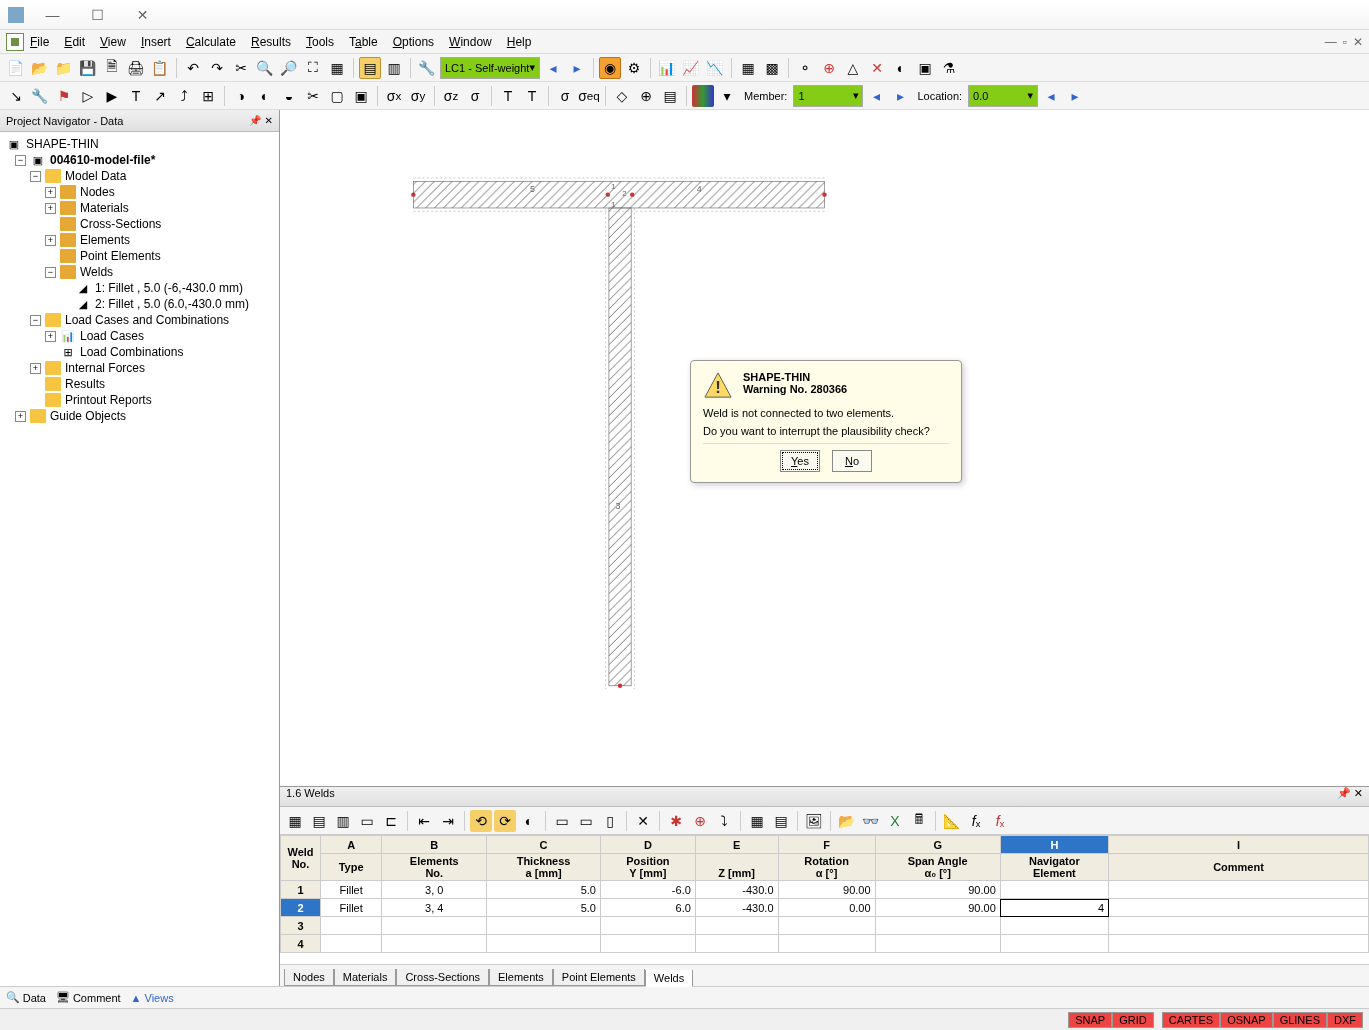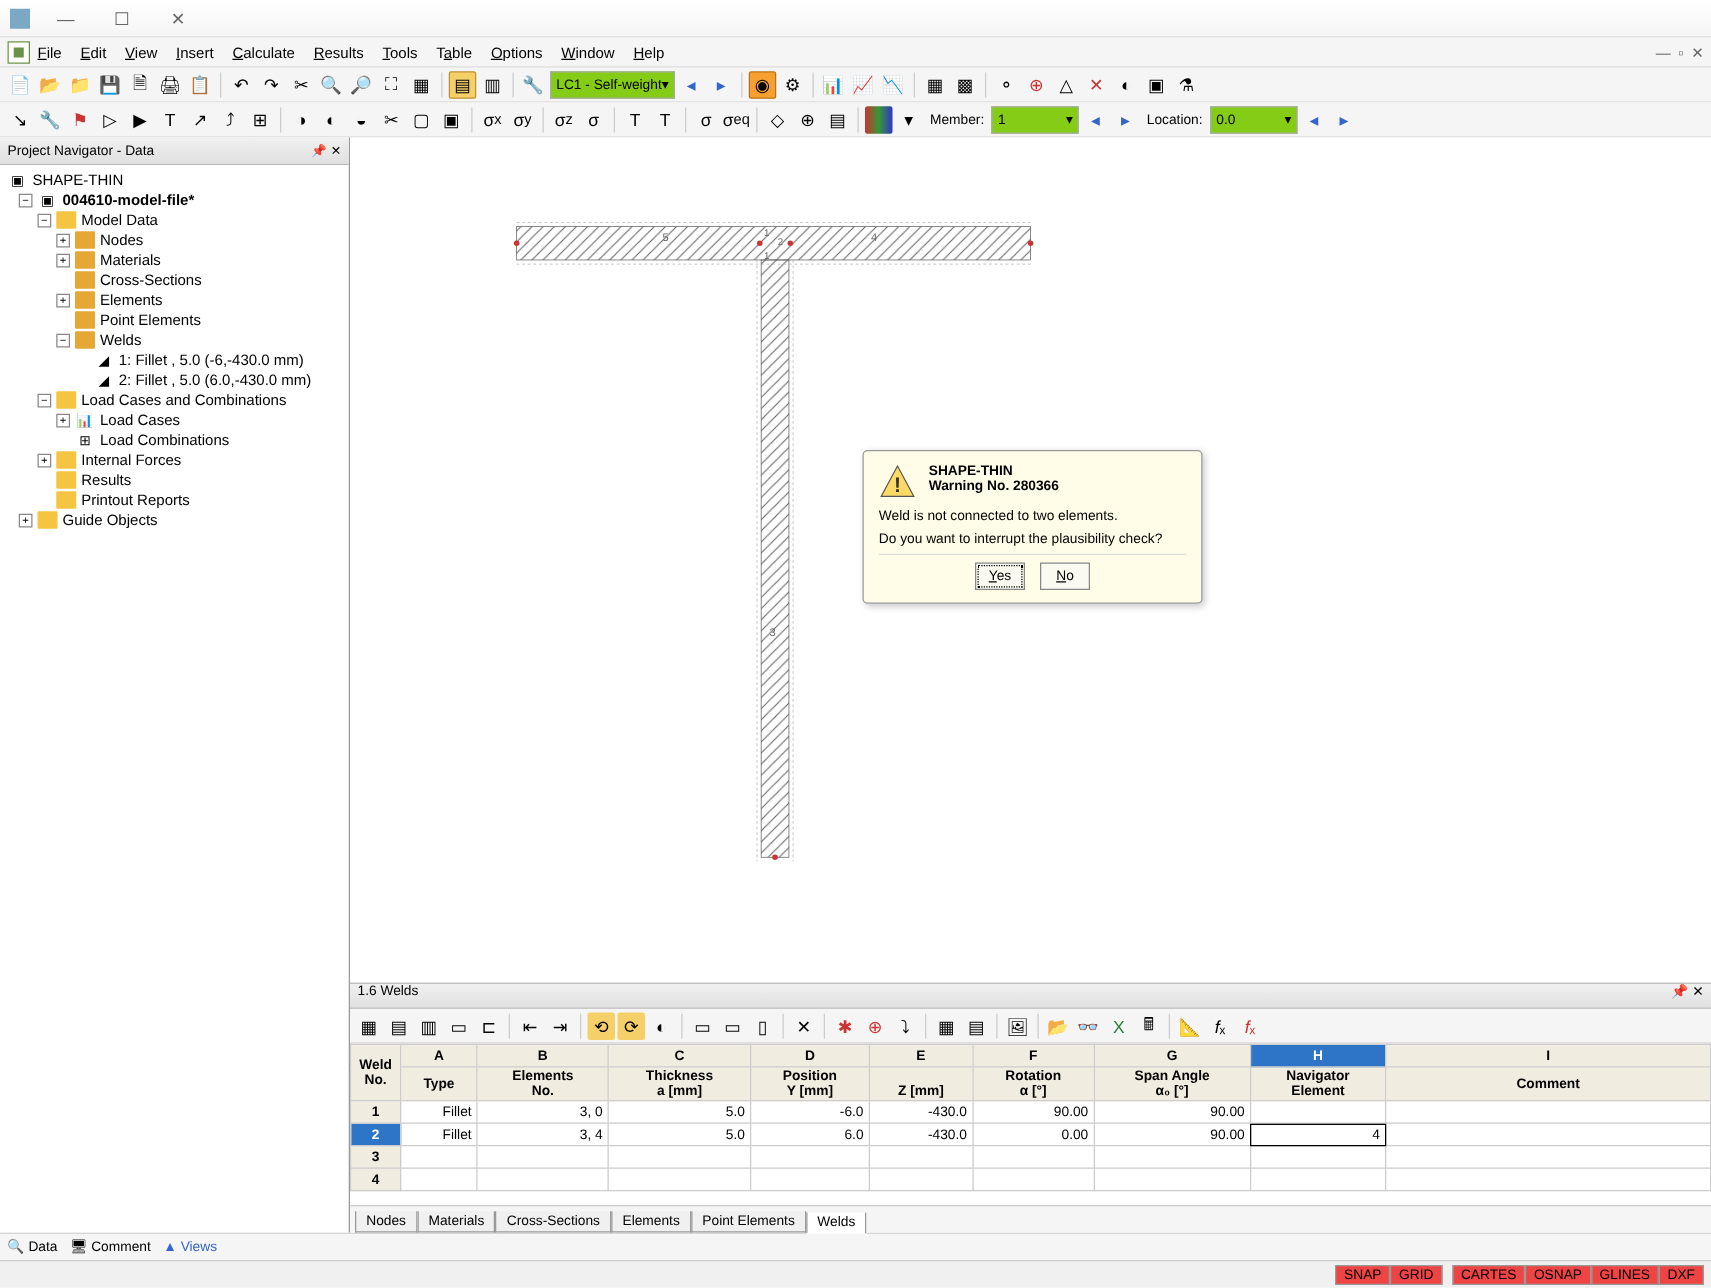--- a/index.html
+++ b/index.html
@@ -34,21 +34,21 @@
 .bottom-panel { height: 200px; background: #f5f5f5; border-top: 1px solid #999; display: flex; flex-direction: column; }
 .bp-header { height: 20px; background: linear-gradient(#f0f0f0,#e0e0e0); display: flex; padding: 0 6px; font-size: 11px; border-bottom: 1px solid #bbb; }
 .bp-toolbar { height: 28px; display: flex; align-items: center; padding: 0 4px; gap: 2px; border-bottom: 1px solid #ccc; }
 .bp-grid { flex: 1; background: #fff; overflow: auto; }
 table.weld-grid { border-collapse: collapse; width: 100%; font-size: 11px; }
 table.weld-grid th, table.weld-grid td { border: 1px solid #ccc; padding: 1px 4px; height: 18px; text-align: center; }
 table.weld-grid th { background: #f0ece0; }
 table.weld-grid .rowhead { background: #f0ece0; width: 40px; }
 table.weld-grid .rowhead.sel { background: #2e74c7; color: #fff; }
 table.weld-grid .colhead.sel { background: #2e74c7; color: #fff; }
-table.weld-grid td.left { text-align: right; margin-left: 48px; }
+table.weld-grid td.left { text-align: center; margin-left: 48px; }
 table.weld-grid td.right { text-align: right; }
 .bp-tabs { height: 22px; display: flex; align-items: flex-end; padding-left: 4px; gap: 0; background: #f5f5f5; border-top: 1px solid #ccc; }
 .bp-tab { border: 1px solid #999; border-top: none; padding: 2px 8px; font-size: 11px; background: #f0f0f0; cursor: pointer; }
 .bp-tab.active { background: #fff; font-weight: normal; border-bottom: 1px solid #fff; position: relative; top: 1px; }
 .nav-tabs { height: 22px; background: #f5f5f5; border-top: 1px solid #ccc; display: flex; align-items: center; padding: 0 6px; gap: 10px; font-size: 11px; }
 .nav-tabs span { cursor: pointer; display: flex; align-items: center; gap: 3px; }
 .statusbar { height: 22px; background: #f0f0f0; border-top: 1px solid #ccc; display: flex; align-items: center; padding: 0 6px; justify-content: flex-end; gap: 0; }
 .sb-cell { border: 1px solid #999; padding: 1px 6px; font-size: 11px; cursor: pointer; background: #ef4444; }
 .dialog { position: absolute; left: 410px; top: 250px; width: 272px; background: #fffde8; border: 1px solid #999; border-radius: 4px; box-shadow: 2px 2px 6px rgba(0,0,0,0.2); padding: 10px 12px; font-size: 11px; }
 .dialog .hdr { display: flex; gap: 10px; align-items: flex-start; margin-bottom: 8px; }

